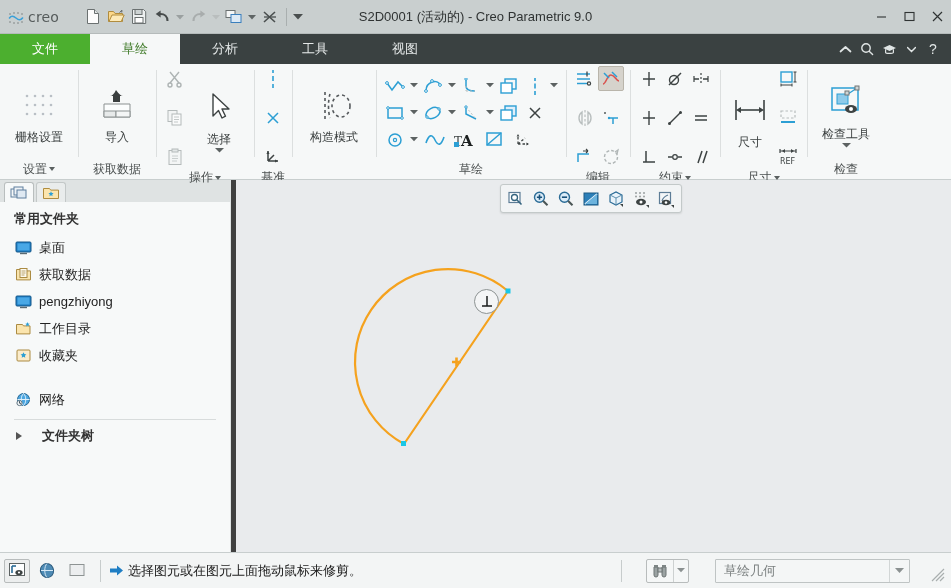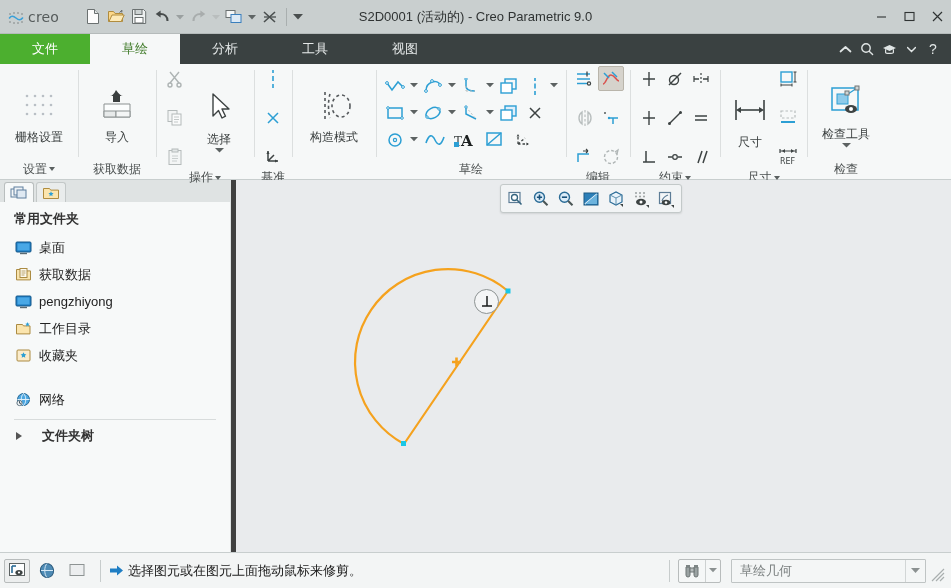--- a/index.html
+++ b/index.html
@@ -138,21 +138,21 @@
     height: 36px; background: #f3f5f5; border-top: 1px solid #c8cece;
     display: flex; align-items: center; flex: 0 0 36px;
   }
   .sbtn {
     width: 26px; height: 24px; display: flex; align-items: center; justify-content: center;
     border: 1px solid transparent; border-radius: 2px; margin-left: 4px; cursor: default;
   }
   .sbtn.boxed { border-color: #b8bcbc; background: #eceeee; }
   .ssep { width: 1px; height: 22px; background: #c7cccc; margin: 0 8px 0 10px; }
   .smsg { display: flex; align-items: center; gap: 4px; font-size: 13px; color: #1b1b1b; }
-  .sright { margin-left: auto; display: flex; align-items: center; gap: 0; padding-right: 6px; }
+  .sright { margin-left: auto; display: flex; align-items: center; gap: 16px; padding-right: 6px; }
   .findbox {
     display: flex; align-items: stretch; border: 1px solid #b8bcbc; border-radius: 2px;
     background: #f5f7f7; height: 24px;
   }
   .findbox .fb { width: 26px; display: flex; align-items: center; justify-content: center; cursor: default; }
   .findbox .fc { width: 15px; display: flex; align-items: center; justify-content: center; border-left: 1px solid #cdd1d1; cursor: default; }
   .filterbox {
     width: 195px; height: 24px; border: 1px solid #bfc4c4; background: #f4f6f6;
     display: flex; align-items: center; border-radius: 1px; margin-left: 10px;
   }

